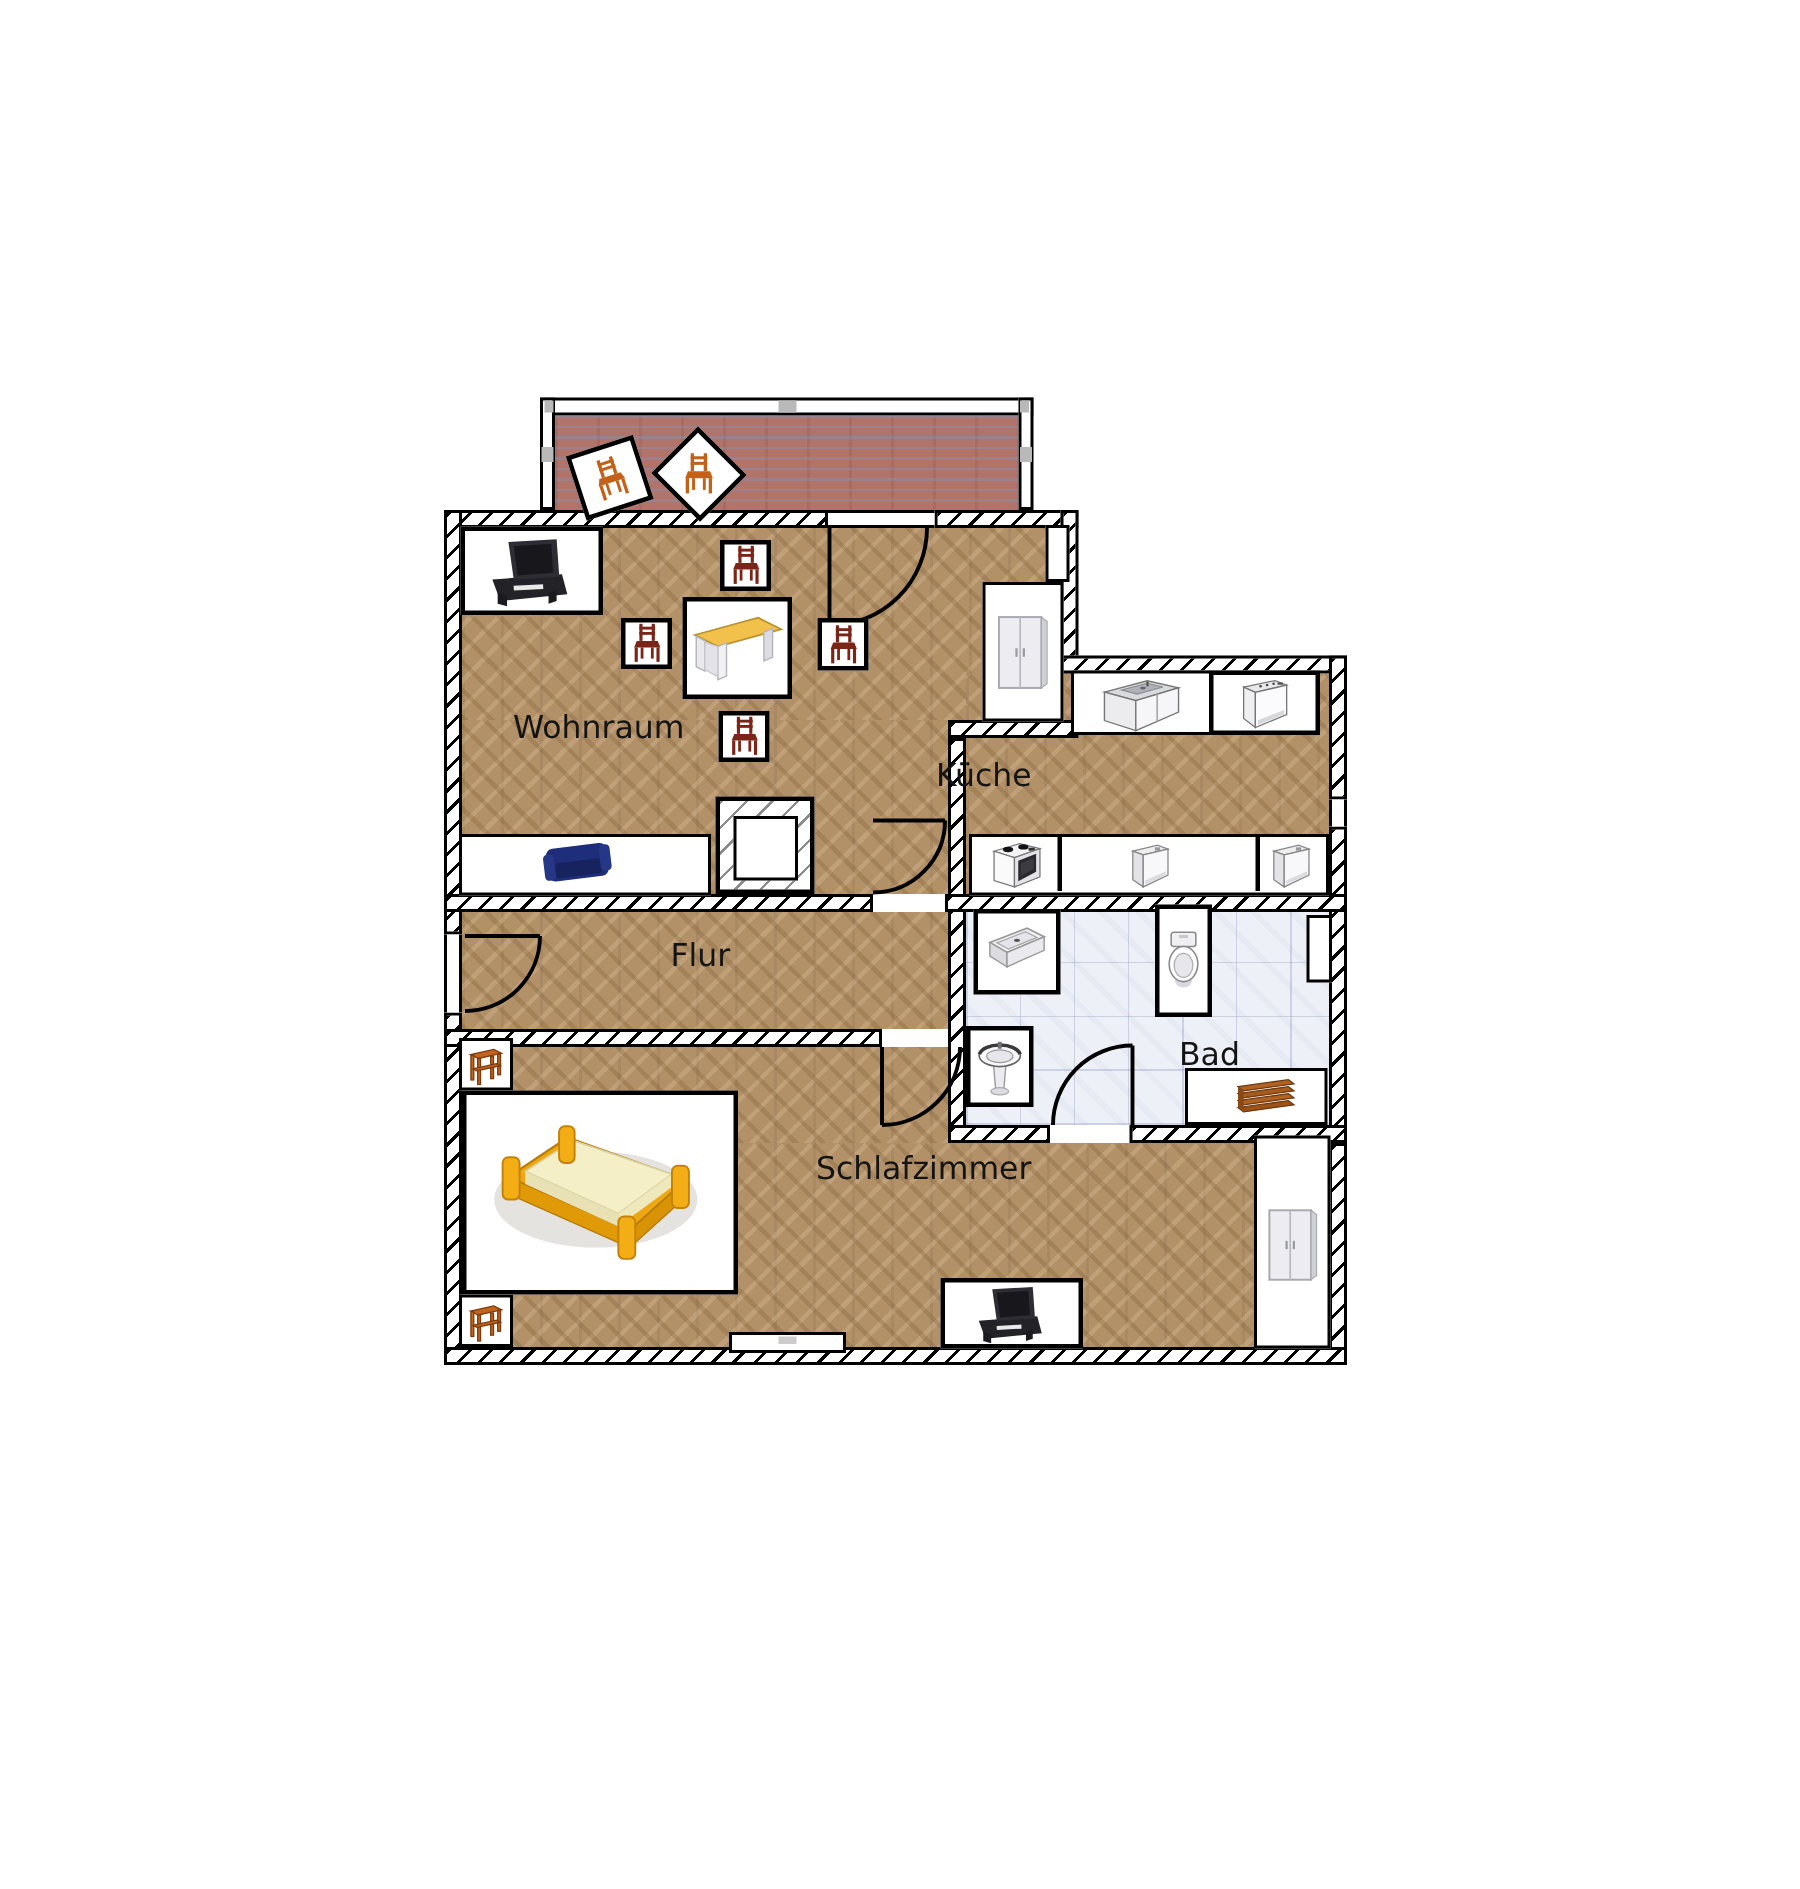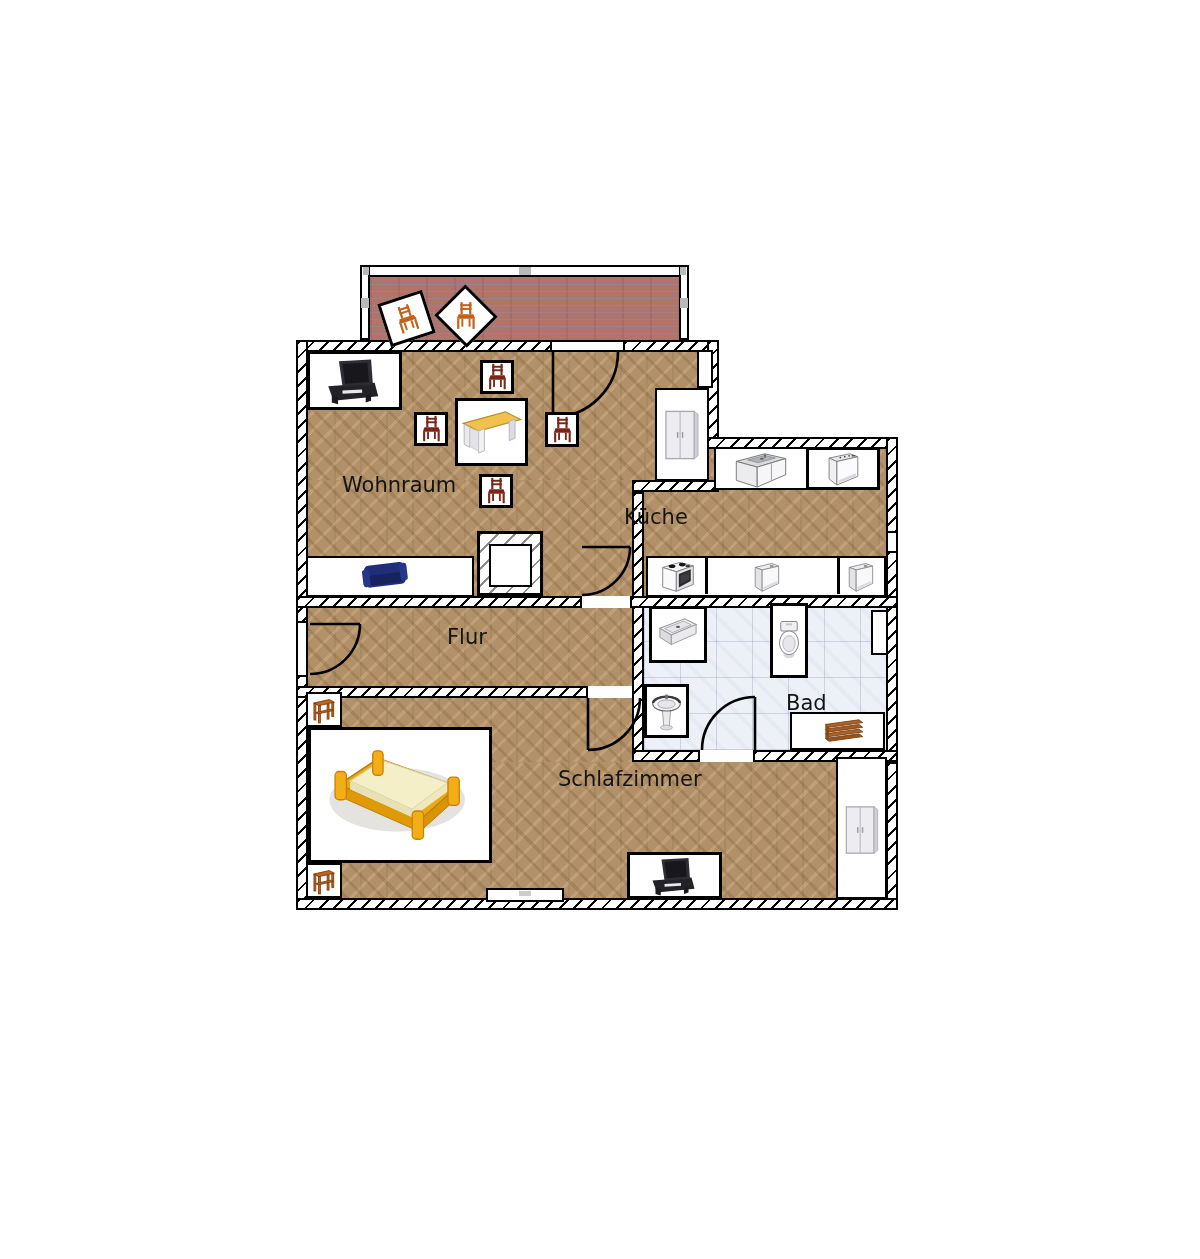--- a/index.html
+++ b/index.html
@@ -381,15 +381,15 @@
   <div class="fbox thin" style="left:836px;top:757px;width:51px;height:142px;align-items:flex-start;">
     <svg width="36" height="50" viewBox="0 0 36 54" style="margin-top:46px">
         <use href="#sym-wardrobe"></use>
       </svg>
   </div>
 
   <div class="room-label" style="left:342px;top:473px;">Wohnraum</div>
   <div class="room-label" style="left:624px;top:505px;">Küche</div>
   <div class="room-label" style="left:447px;top:625px;">Flur</div>
   <div class="room-label" style="left:786px;top:691px;">Bad</div>
-  <div class="room-label" style="left:558px;top:767px;">Schlafzimmer</div>
+  <div class="room-label" style="left:544px;top:767px;">Schlafzimmer</div>
 
 </div>
 
 </body></html>

